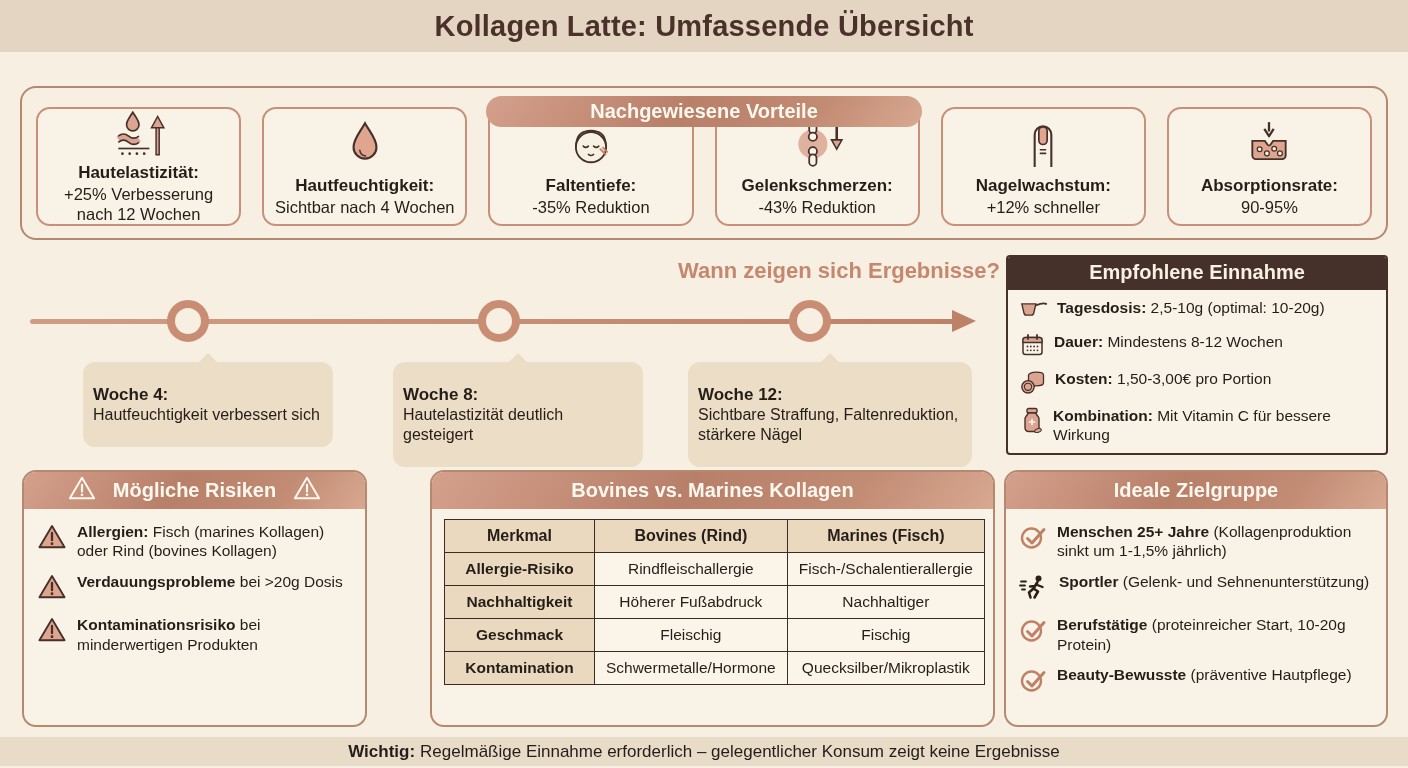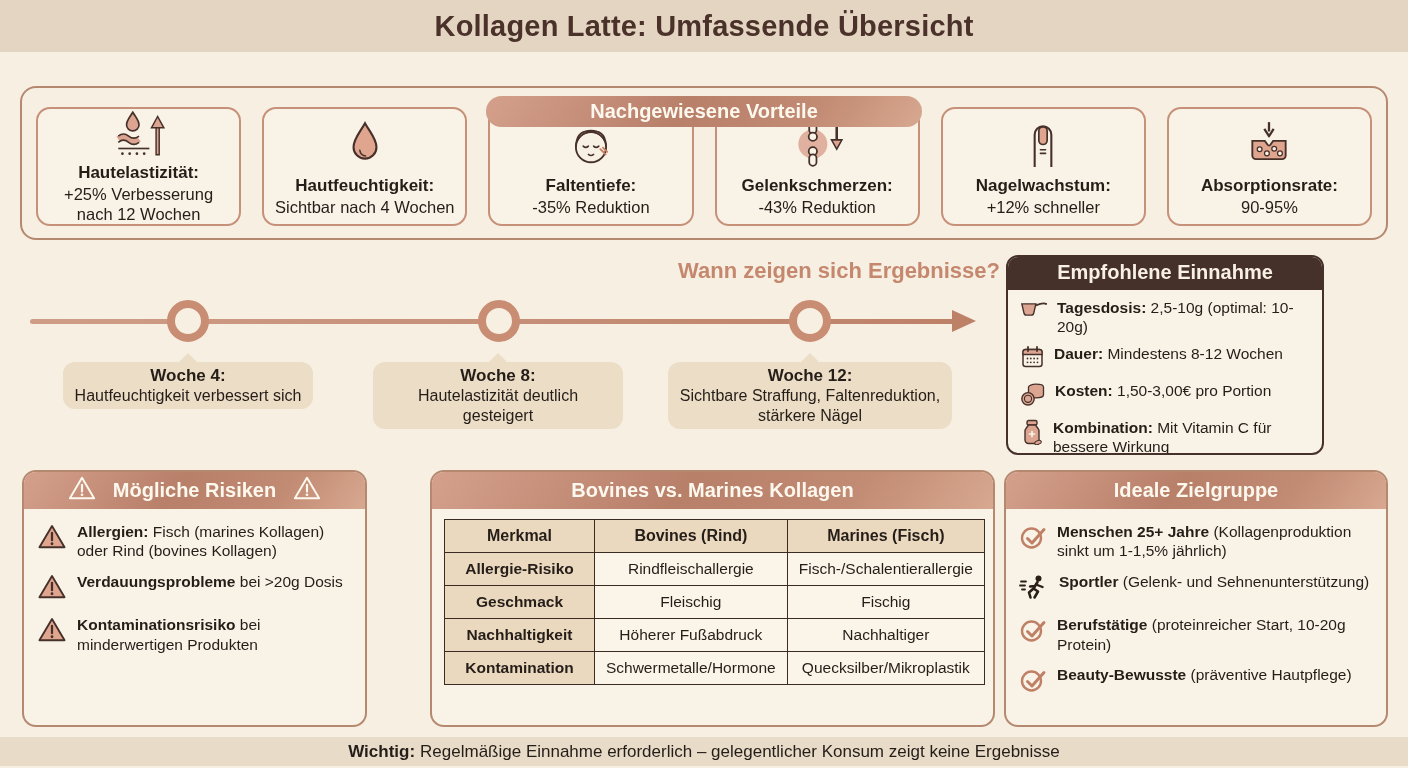--- a/index.html
+++ b/index.html
@@ -31,29 +31,29 @@
   .tl-heading { position:absolute; top:6px; left:0; width:1000px; text-align:right;
           font-size:22px; font-weight:700; color:#c5886e; }
   .tl-line { position:absolute; top:67px; left:30px; width:928px; height:5px; border-radius:3px;
           background:linear-gradient(90deg,#cf9d86,#bd8168); }
   .tl-arrowhead { position:absolute; top:58px; left:952px; width:0; height:0;
           border-top:11px solid transparent; border-bottom:11px solid transparent;
           border-left:24px solid #bd8168; }
   .tl-dot { position:absolute; top:48px; width:42px; height:42px; border-radius:50%;
           border:8px solid #c88d73; background:#f6efe2; }
   .bubble { position:absolute; top:110px; background:#ecddc6; border-radius:12px;
-          padding:3px 10px; text-align:center; font-size:16px; line-height:1.25; }
+          padding:22px 10px; font-size:16px; line-height:1.25;margin-left:20px; }
   .bubble::before { content:""; position:absolute; top:-9px; left:50%; margin-left:-10px;
           border-left:10px solid transparent; border-right:10px solid transparent;
           border-bottom:10px solid #ecddc6; }
   .bubble .b-title { font-weight:700; font-size:17px; }
 
   
-  .intake { position:absolute; left:1006px; top:255px; width:318px; height:200px;
-          border:2.5px solid #46302a; border-radius:12px; background:#f9f3e7; overflow:hidden; }
+  .intake { position:absolute; left:1006px; top:255px; width:382px; height:200px;
+          border:2.5px solid #46302a; border-radius:4px; background:#f9f3e7; overflow:hidden; }
   .intake-header { background:#46302a; color:#f8f1e3; text-align:center;
           font-size:20px; font-weight:700; padding:4px 0 6px; }
   .intake-list { list-style:none; padding:9px 12px; display:flex; flex-direction:column; gap:8px; }
   .intake-list li { display:flex; gap:9px; align-items:flex-start; font-size:15.5px; line-height:1.22; }
   .intake-list svg { flex:none; }
   .lbl { font-weight:700; }
 
   
   .panel { position:absolute; top:470px; height:257px; border-radius:14px; background:#f9f3e7;
           border:2px solid #b5896f; overflow:hidden; }
@@ -332,28 +332,28 @@
         <th>Merkmal</th>
         <th>Bovines (Rind)</th>
         <th>Marines (Fisch)</th>
       </tr>
       <tr>
         <td class="rowhead">Allergie-Risiko</td>
         <td>Rindfleischallergie</td>
         <td>Fisch-/Schalentierallergie</td>
       </tr>
       <tr>
+        <td class="rowhead">Nachhaltigkeit</td>
+        <td>Höherer Fußabdruck</td>
+        <td>Nachhaltiger</td>
+      </tr>
+      <tr>
         <td class="rowhead">Geschmack</td>
         <td>Fleischig</td>
         <td>Fischig</td>
-      </tr>
-      <tr>
-        <td class="rowhead">Nachhaltigkeit</td>
-        <td>Höherer Fußabdruck</td>
-        <td>Nachhaltiger</td>
       </tr>
       <tr>
         <td class="rowhead">Kontamination</td>
         <td>Schwermetalle/Hormone</td>
         <td>Quecksilber/Mikroplastik</td>
       </tr>
     </tbody>
       </table>
   </section>
 

